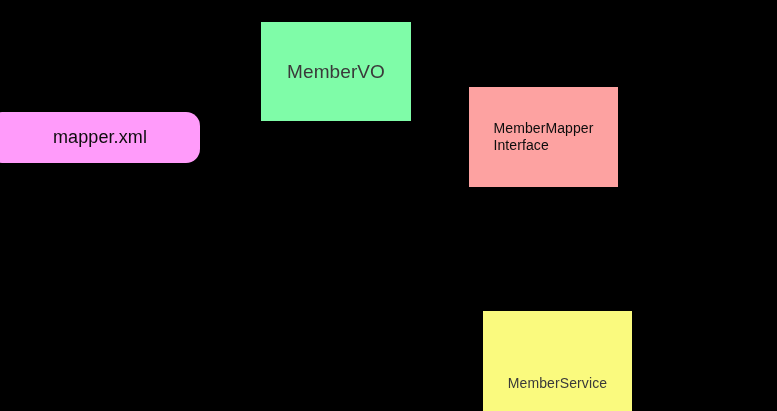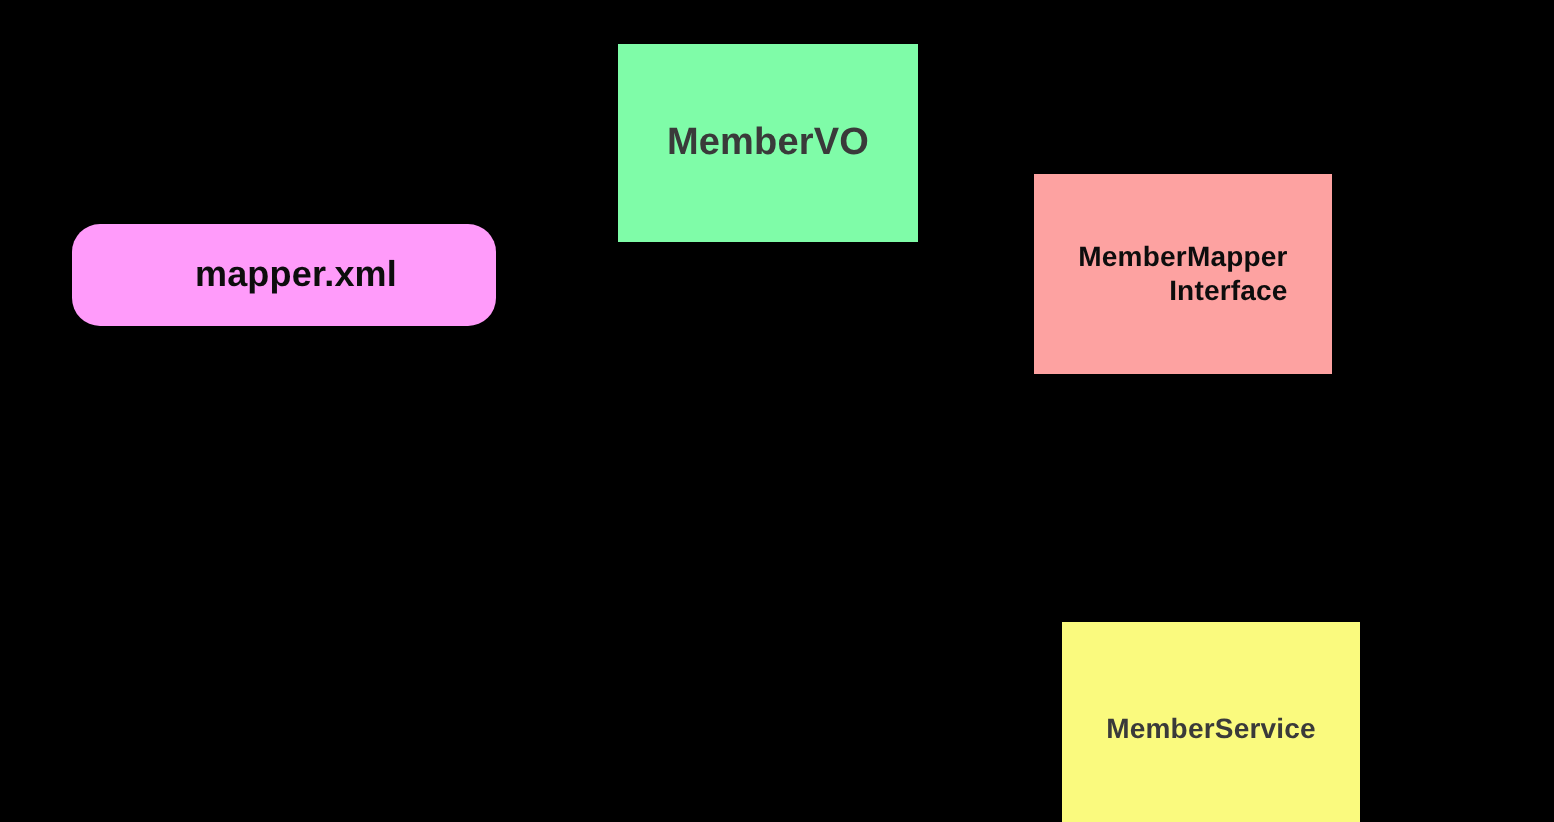--- a/index.html
+++ b/index.html
@@ -16,26 +16,25 @@
     width: 777px;
     height: 411px;
     background: #000000;
     overflow: hidden;
   }
   .node {
     position: absolute;
     display: flex;
     align-items: center;
     justify-content: center;
-    text-align: right;
+    text-align: left;
     box-sizing: border-box;
-    font-weight: bold;
+    font-weight: normal;
     line-height: 1.22;
     letter-spacing: 0.1px;
-    margin-left: 48px;
     -webkit-font-smoothing: antialiased;
   }
   .node .label {
     display: block;
     white-space: pre-line;
     padding: 0 6px;
   }
 
   
   #node-mapper-xml {
@@ -75,21 +74,21 @@
   
   #node-memberservice {
     left: 483px;
     top: 311px;
     width: 149px;
     height: 100px;
     background: #FAFA7E;
     color: #3a3a3a;
     font-size: 14px;
     align-items: flex-start;
-    padding-top: 45px;
+    padding-top: 64px;
   }
 </style>
 </head>
 <body>
 
 <div id="canvas">
 
   <div class="node" id="node-mapper-xml">
     <span class="label">mapper.xml</span>
   </div>

